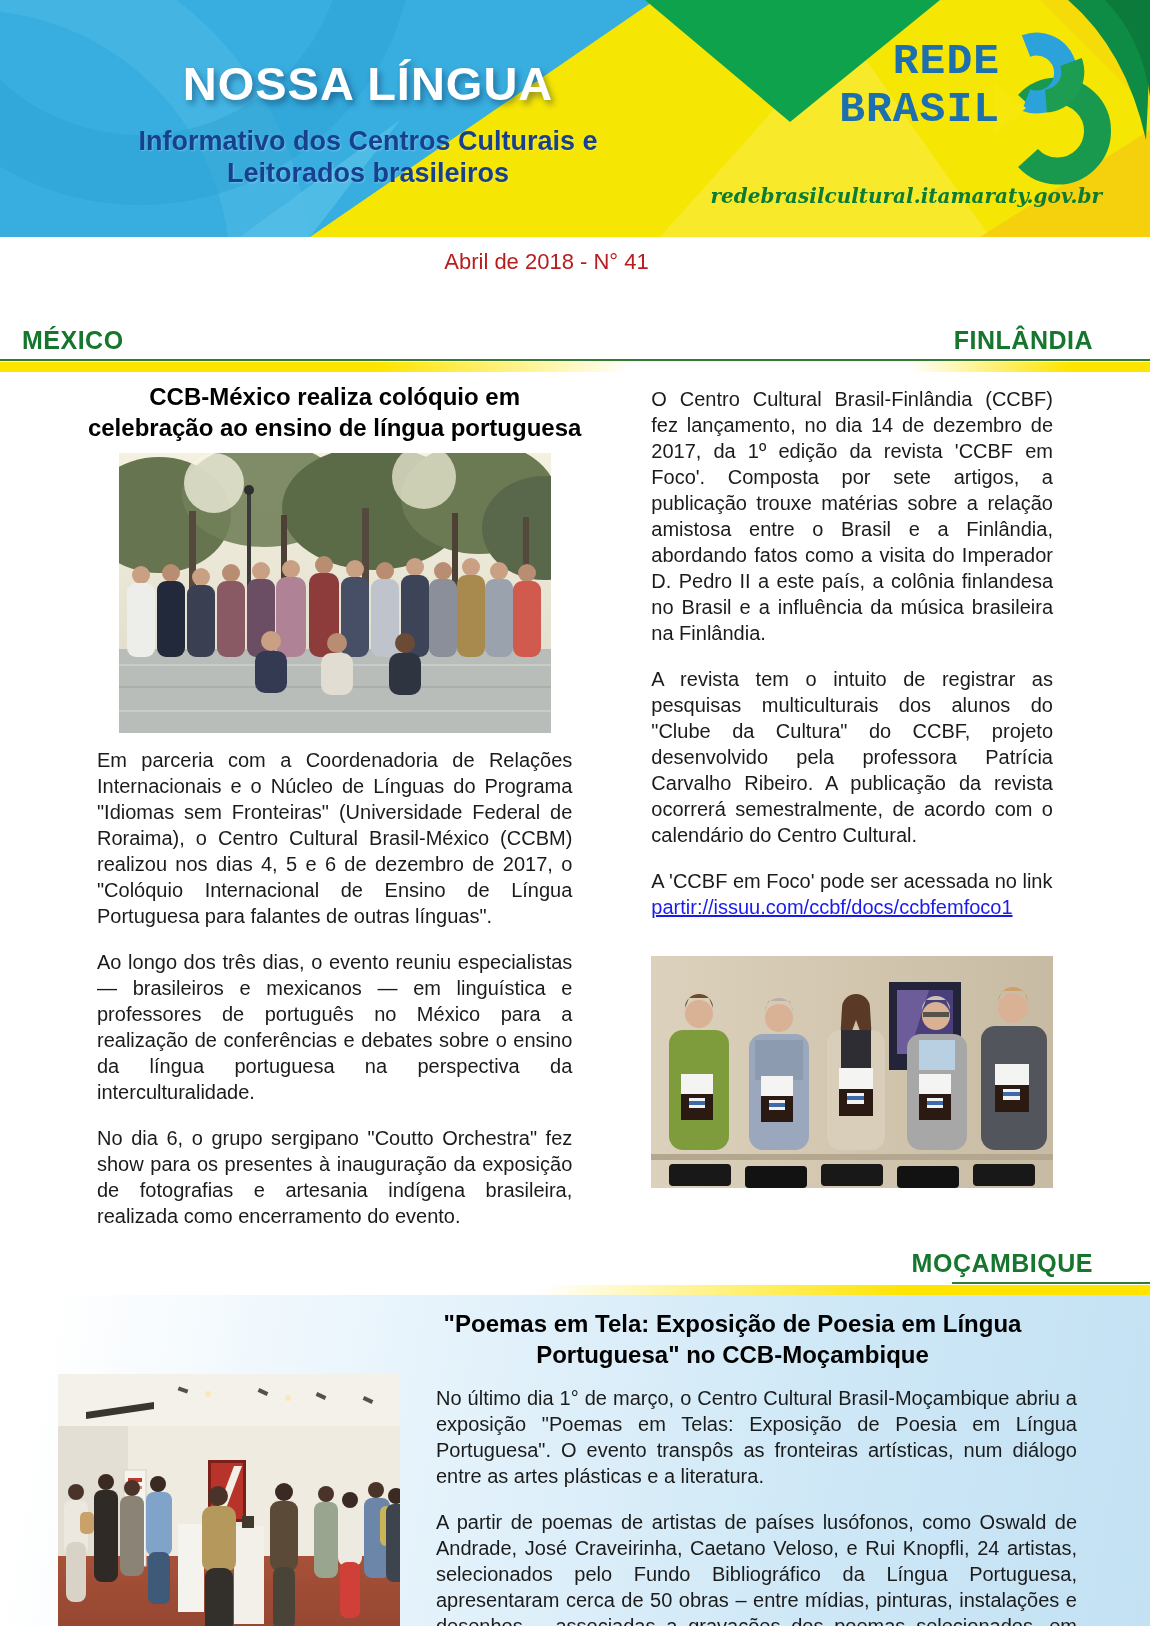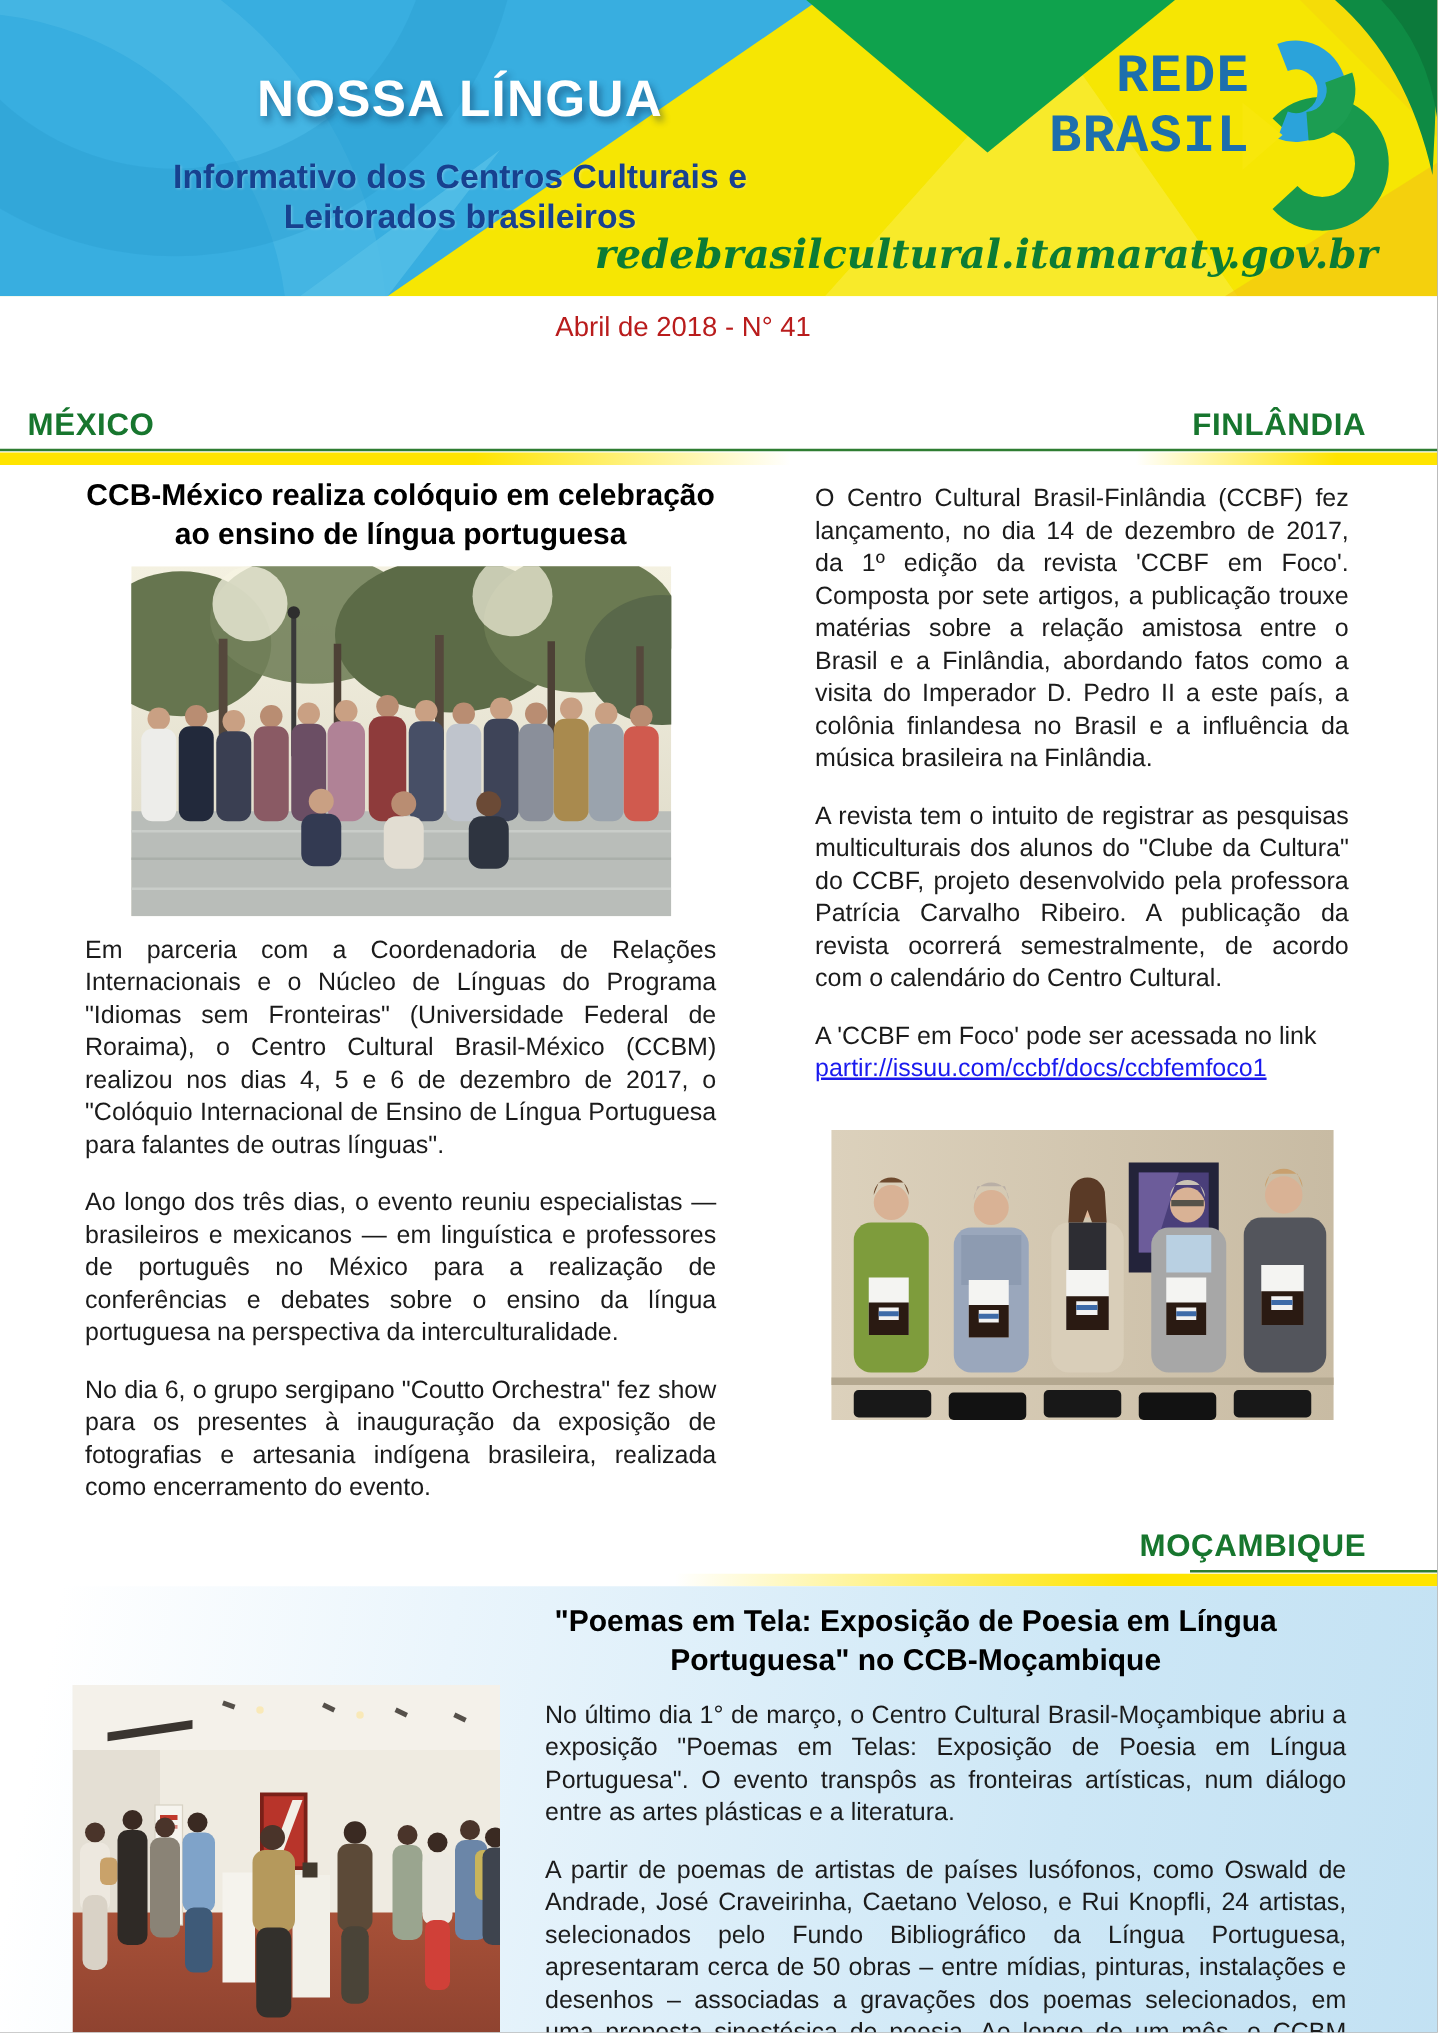--- a/index.html
+++ b/index.html
@@ -7,51 +7,51 @@
     position:relative; width:1150px; height:1626px; margin:0 auto;
     background:#ffffff; overflow:hidden;
     font-family:"Liberation Sans", sans-serif; color:#1b1b1b;
   }
 
   
   .masthead { position:relative; width:1150px; height:237px; }
   .masthead svg { position:absolute; left:0; top:0; }
   .mast-title {
     position:absolute; left:88px; top:56px; width:560px; text-align:center;
-    font-size:41px; font-weight:bold; color:#ffffff; letter-spacing:1px;
+    font-size:47px; font-weight:bold; color:#ffffff; letter-spacing:1px;
     text-shadow:3px 4px 6px rgba(10,40,80,.45); white-space:nowrap;
   }
   .mast-sub {
     position:absolute; left:88px; top:126px; width:560px; text-align:center;
     font-size:27px; font-weight:bold; color:#17418F; line-height:1.18;
     text-shadow:1px 1px 2px rgba(255,255,255,.25);
   }
   .brand {
     position:absolute; right:150px; top:38px; text-align:right;
     font-family:Liberation Mono, monospace; font-weight:bold;
     font-size:43px; line-height:48px; color:#1D6FAD; letter-spacing:1px;
   }
   .brand-url {
     position:absolute; right:48px; top:184px;
     font-family:"DejaVu Serif", serif; font-style:italic; font-weight:bold;
-    font-size:32px; color:#0B7B35;
+    font-size:20px; color:#0B7B35;
   }
 
   
   .dateline { text-align:center; padding:12px 57px 0 0; font-size:22px; color:#b91c1c; }
 
   
   .region-row { display:flex; justify-content:space-between; padding:18px 57px 0 22px; }
   .region-label { font-size:25px; font-weight:bold; color:#17762E; letter-spacing:.5px;margin-top:33px; }
   .rule  { height:2px; background:#2E7D32; margin-top:4px; }
   .bar   { height:10px; margin-top:1px;
            background:linear-gradient(90deg,#FFE400 0%,#FFE400 33%,rgba(255,228,0,0) 55%,rgba(255,228,0,0) 79%,#FFE400 93%); }
 
   
-  .cols { display:flex; padding:0 55px; gap:53px; align-items:flex-start; }
+  .cols { display:flex; padding:0 84px; gap:53px; align-items:flex-start; }
   .col-left  { width:531px; }
   .col-right { width:453px; }
   .art-title { margin:10px auto 0; text-align:center; font-size:24px; font-weight:bold; line-height:1.28; color:#000; }
   .photo-frame { margin:10px auto 0; }
   .photo-frame svg { display:block; }
   .para { margin:14px 13px 0; font-size:20px; line-height:26px; text-align:justify; color:#1b1b1b; }
   .para + .para { margin-top:20px; }
   .justify-line { display:inline; }
   .link-para::after { content:""; display:inline-block; width:100%; }
   a.doc-link { color:#1A1AEE; text-decoration:underline; }

